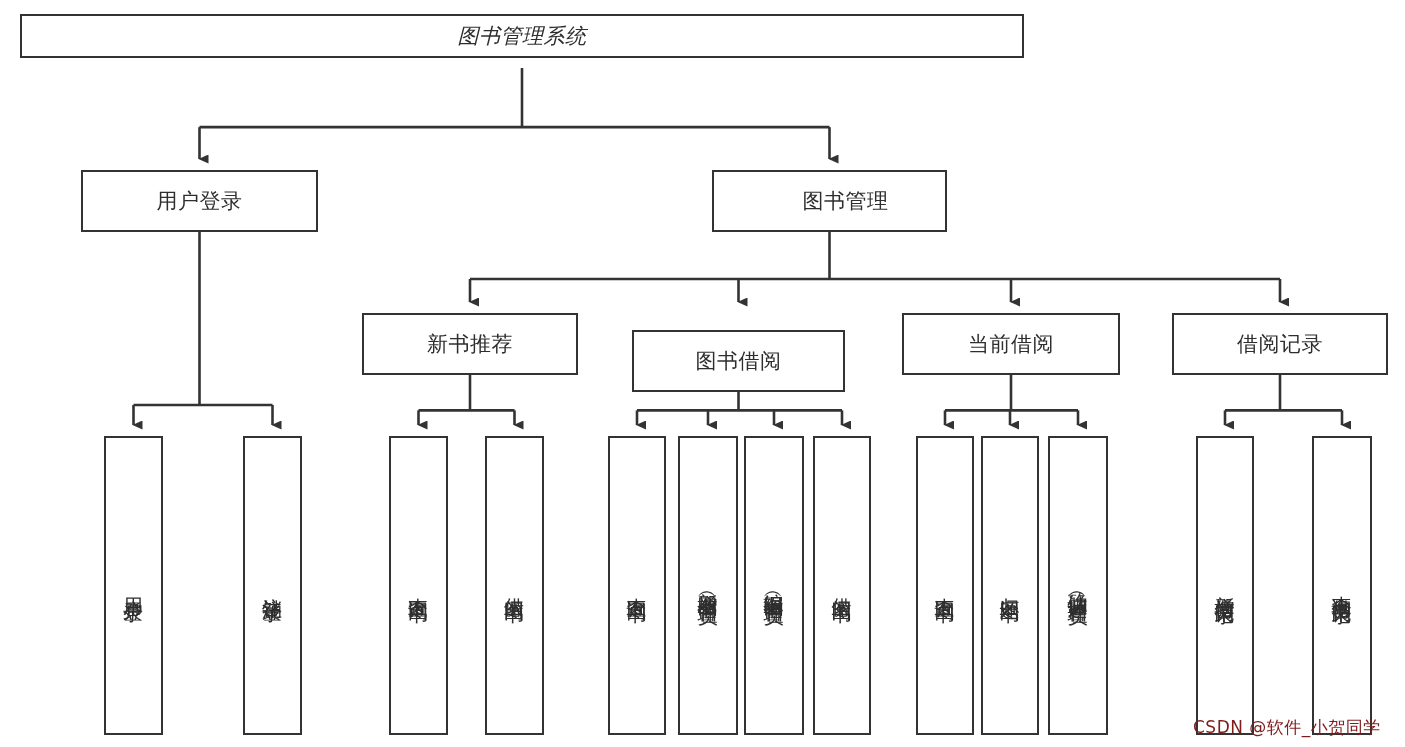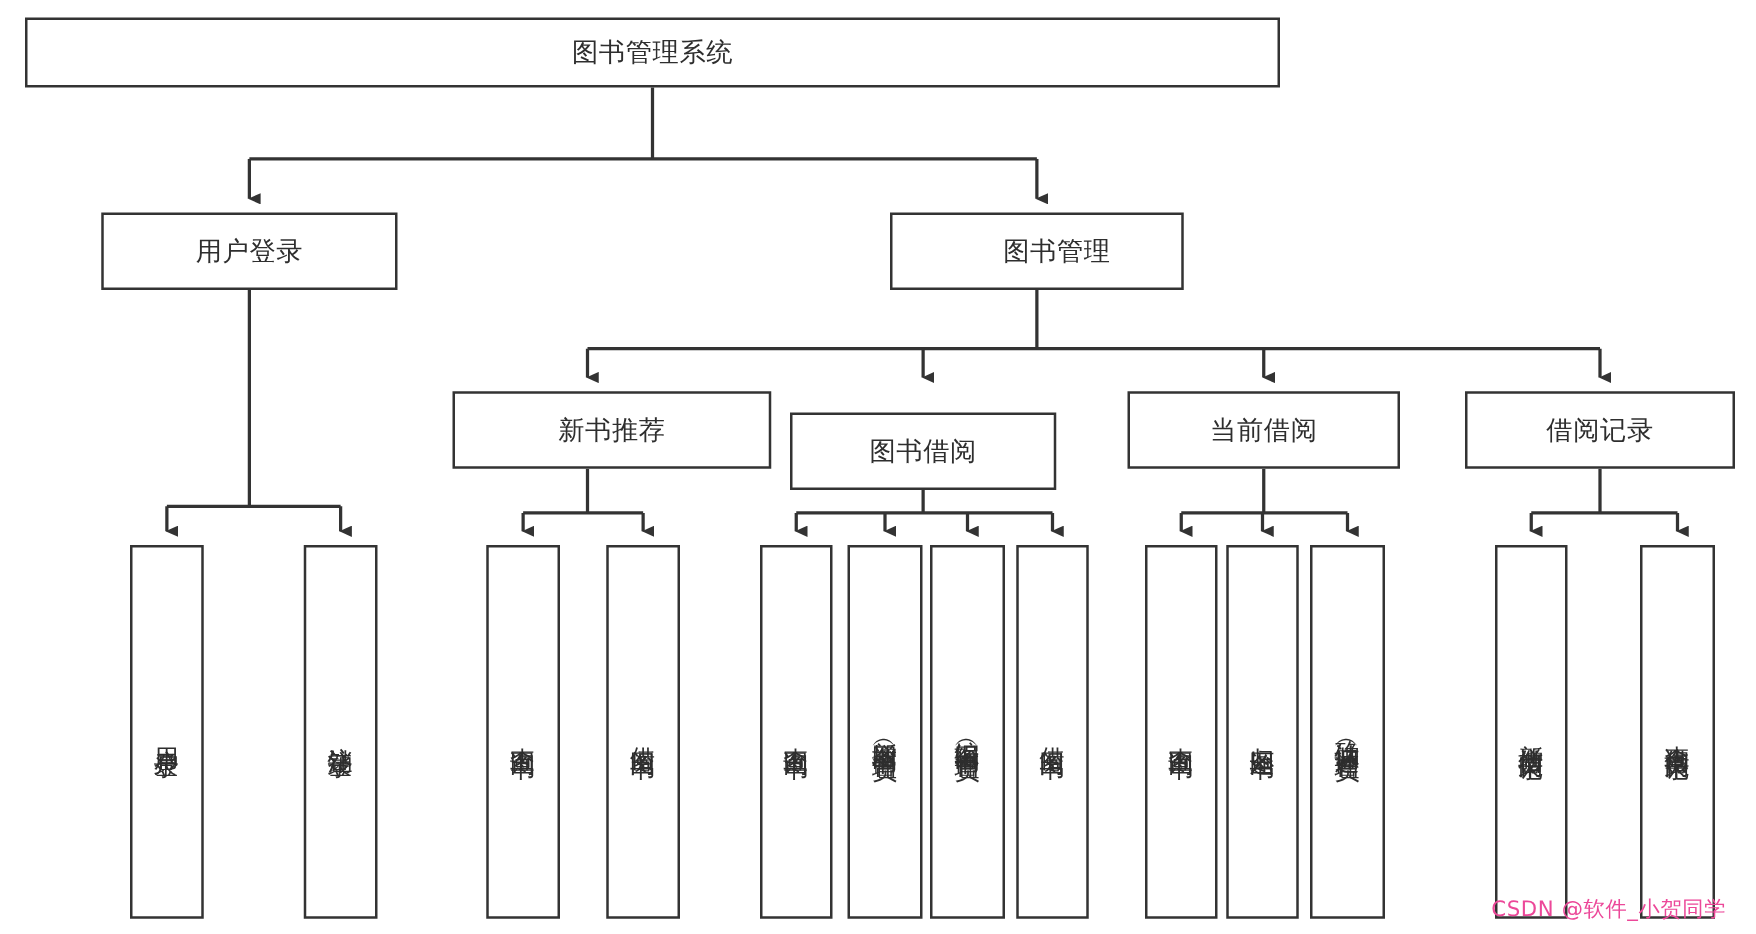--- a/index.html
+++ b/index.html
@@ -49,21 +49,21 @@
     writing-mode: vertical-rl;
     text-orientation: upright;
     font-size: 20px;
     letter-spacing: 2px;
     line-height: 1;
     white-space: nowrap;
   }
   .watermark {
     position: absolute;
     font-size: 17px;
-    color: #ec4899;
+    color: #7f1d1d;
     white-space: nowrap;
     letter-spacing: 0.5px;
     font-family: "DejaVu Sans", "Liberation Sans", sans-serif;
   }
 </style>
 </head>
 <body>
 
 <div id="canvas">
 
@@ -104,30 +104,30 @@
         <path d="M1010,410.38 L1010,425" marker-end="url(#arrowhead)"></path>
         <path d="M1078,410.38 L1078,425" marker-end="url(#arrowhead)"></path>
         <path d="M1280,375 L1280,410.38"></path>
         <path d="M1225,410.38 L1342,410.38"></path>
         <path d="M1225,410.38 L1225,425" marker-end="url(#arrowhead)"></path>
         <path d="M1342,410.38 L1342,425" marker-end="url(#arrowhead)"></path>
       </g>
   </svg>
 
   <div id="node-layer">
-      <div class="node horizontal" style="left: 20px; top: 14px; width: 1004px; height: 56px;">
+      <div class="node horizontal" style="left: 20px; top: 14px; width: 1004px; height: 44px; font-style: italic;">
         <span class="label">图书管理系统</span>
       </div>
       <div class="node horizontal" style="left: 81px; top: 170px; width: 237px; height: 62px;">
         <span class="label">用户登录</span>
       </div>
       <div class="node horizontal" style="left: 712px; top: 170px; width: 235px; height: 62px; padding-left: 32px;">
         <span class="label">图书管理</span>
       </div>
-      <div class="node horizontal" style="left: 362px; top: 313px; width: 255px; height: 62px;">
+      <div class="node horizontal" style="left: 362px; top: 313px; width: 216px; height: 62px;">
         <span class="label">新书推荐</span>
       </div>
       <div class="node horizontal" style="left: 632px; top: 330px; width: 213px; height: 62px;">
         <span class="label">图书借阅</span>
       </div>
       <div class="node horizontal" style="left: 902px; top: 313px; width: 218px; height: 62px;">
         <span class="label">当前借阅</span>
       </div>
       <div class="node horizontal" style="left: 1172px; top: 313px; width: 216px; height: 62px;">
         <span class="label">借阅记录</span>

